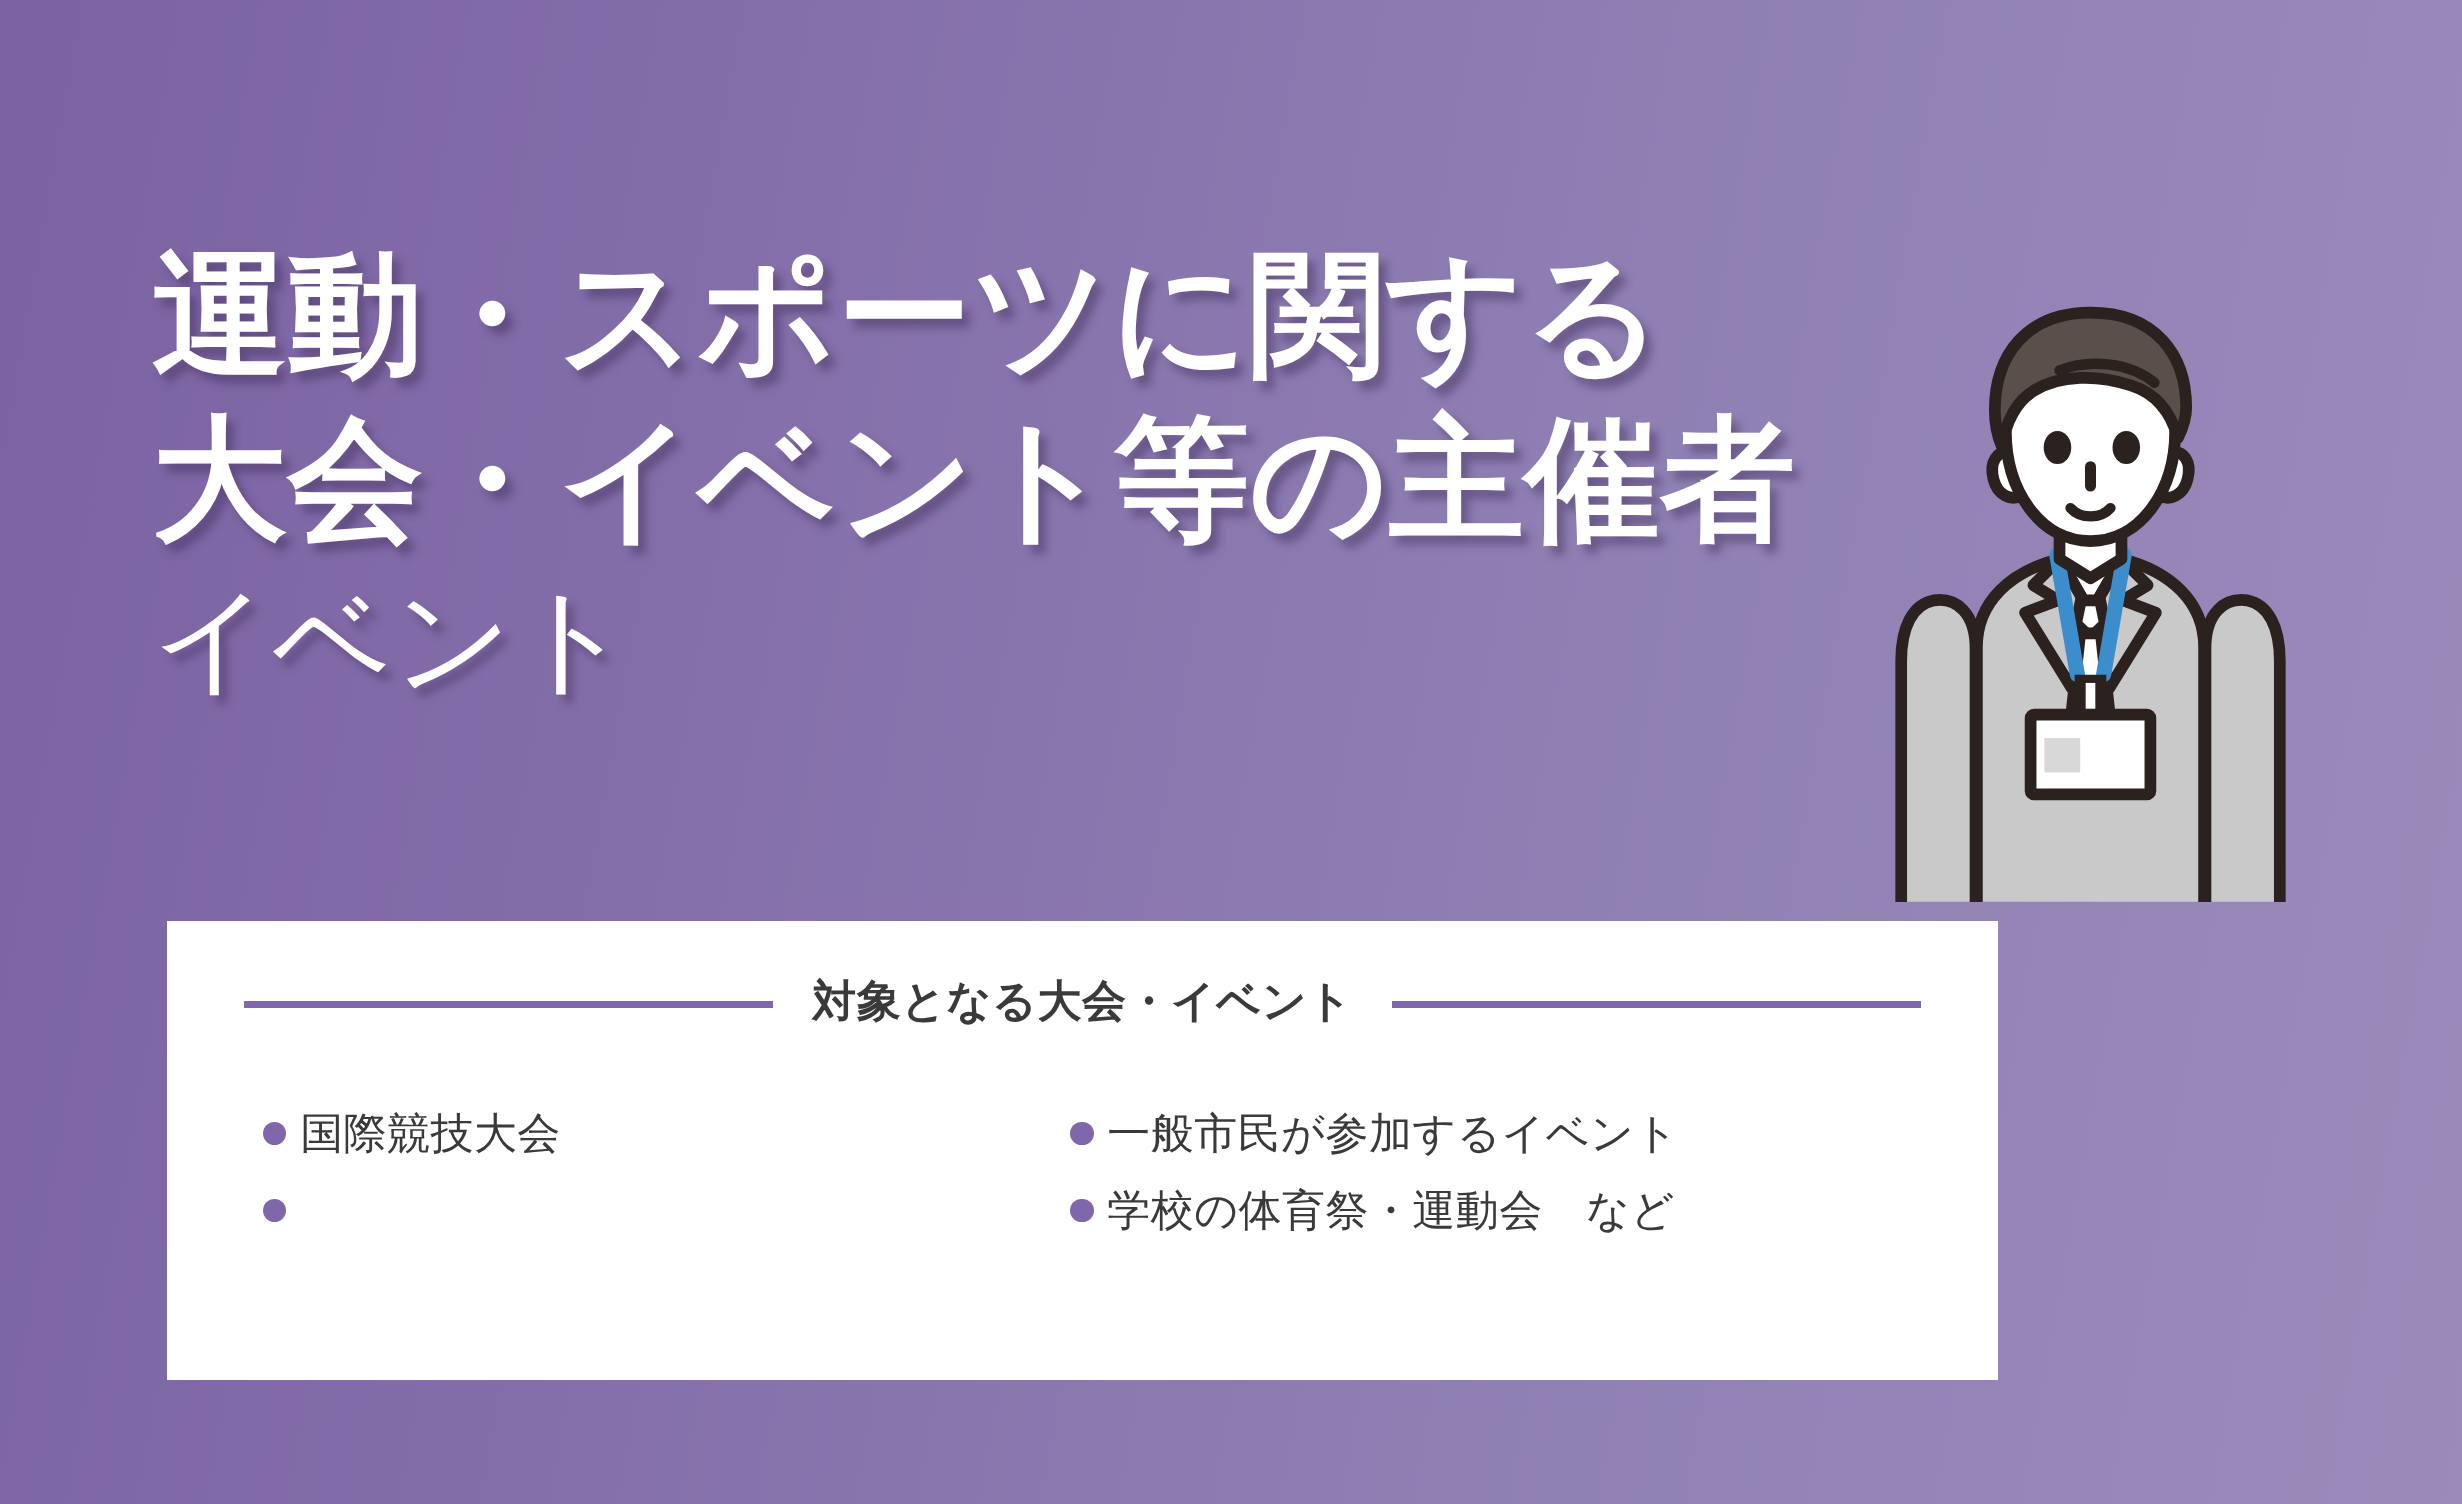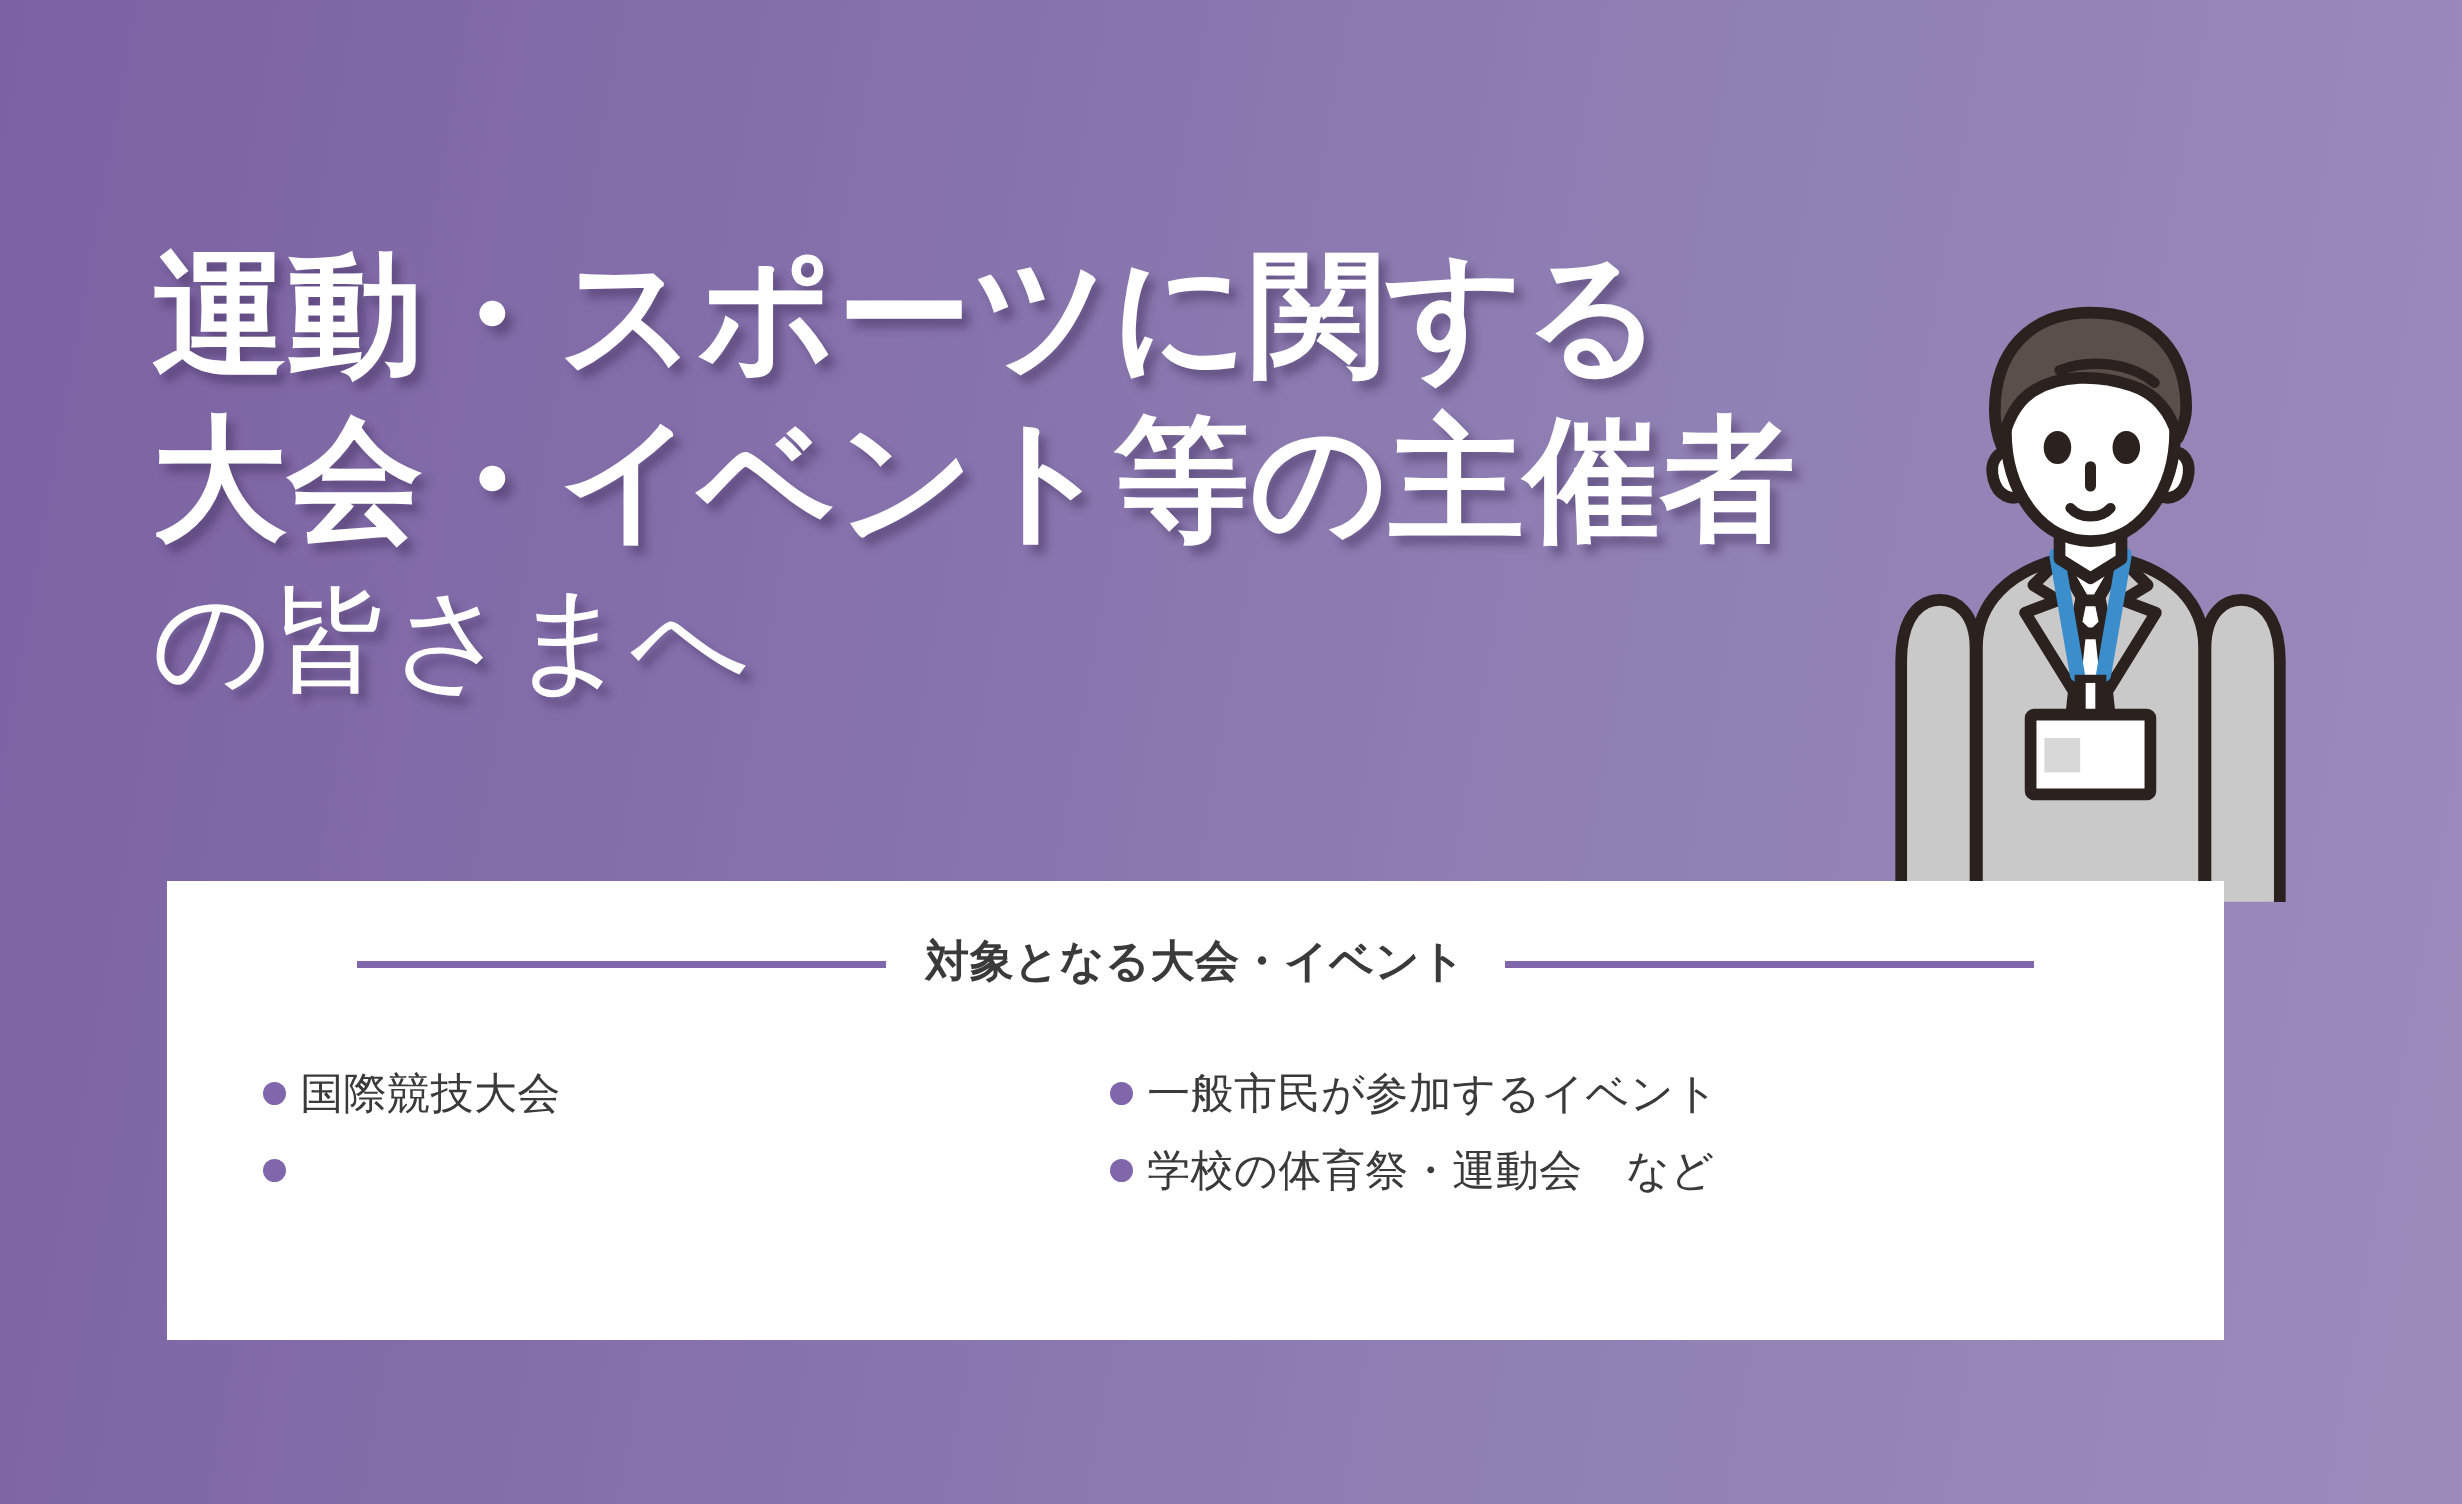--- a/index.html
+++ b/index.html
@@ -53,25 +53,26 @@
     height: 613px;
     overflow: hidden;
     z-index: 4;
   }
   .person-wrap svg { display: block; width: 475px; height: 613px; }
 
   
   .card {
     position: absolute;
     left: 167px;
-    top: 881px;
-    width: 2057px;
+    top: 921px;
+    width: 1783px;
     height: 459px;
     background: #ffffff;
     z-index: 6;
+    padding-left: 48px;
   }
 
   .card-header {
     position: absolute;
     left: 0;
     top: 56px;
     width: 100%;
     height: 55px;
     display: flex;
     align-items: center;
@@ -133,21 +134,21 @@
   }
 </style>
 </head>
 <body>
 
 <div id="poster">
 
   <div class="headline">
     <div class="line line-1">運動・スポーツに関する</div>
     <div class="line line-2">大会・イベント等の主催者</div>
-    <div class="line line-3">の皆さまへ</div>
+    <div class="line line-3">イベント</div>
   </div>
 
   <div class="person-wrap">
     <svg viewBox="0 0 690 890" xmlns="http://www.w3.org/2000/svg">
       <g stroke="#2b211e" stroke-width="17" stroke-linecap="round" stroke-linejoin="round" fill="none">
 
         <path d="M180 890 L180 520 C180 455 228 410 300 392 L390 392 C462 410 510 455 510 520 L510 890 Z" fill="#c9c9c9" stroke="none"></path>
 
         <path d="M178 890 L178 522 C178 470 150 448 118 452 C86 458 70 492 70 540 L70 890" fill="#c9c9c9"></path>
 

